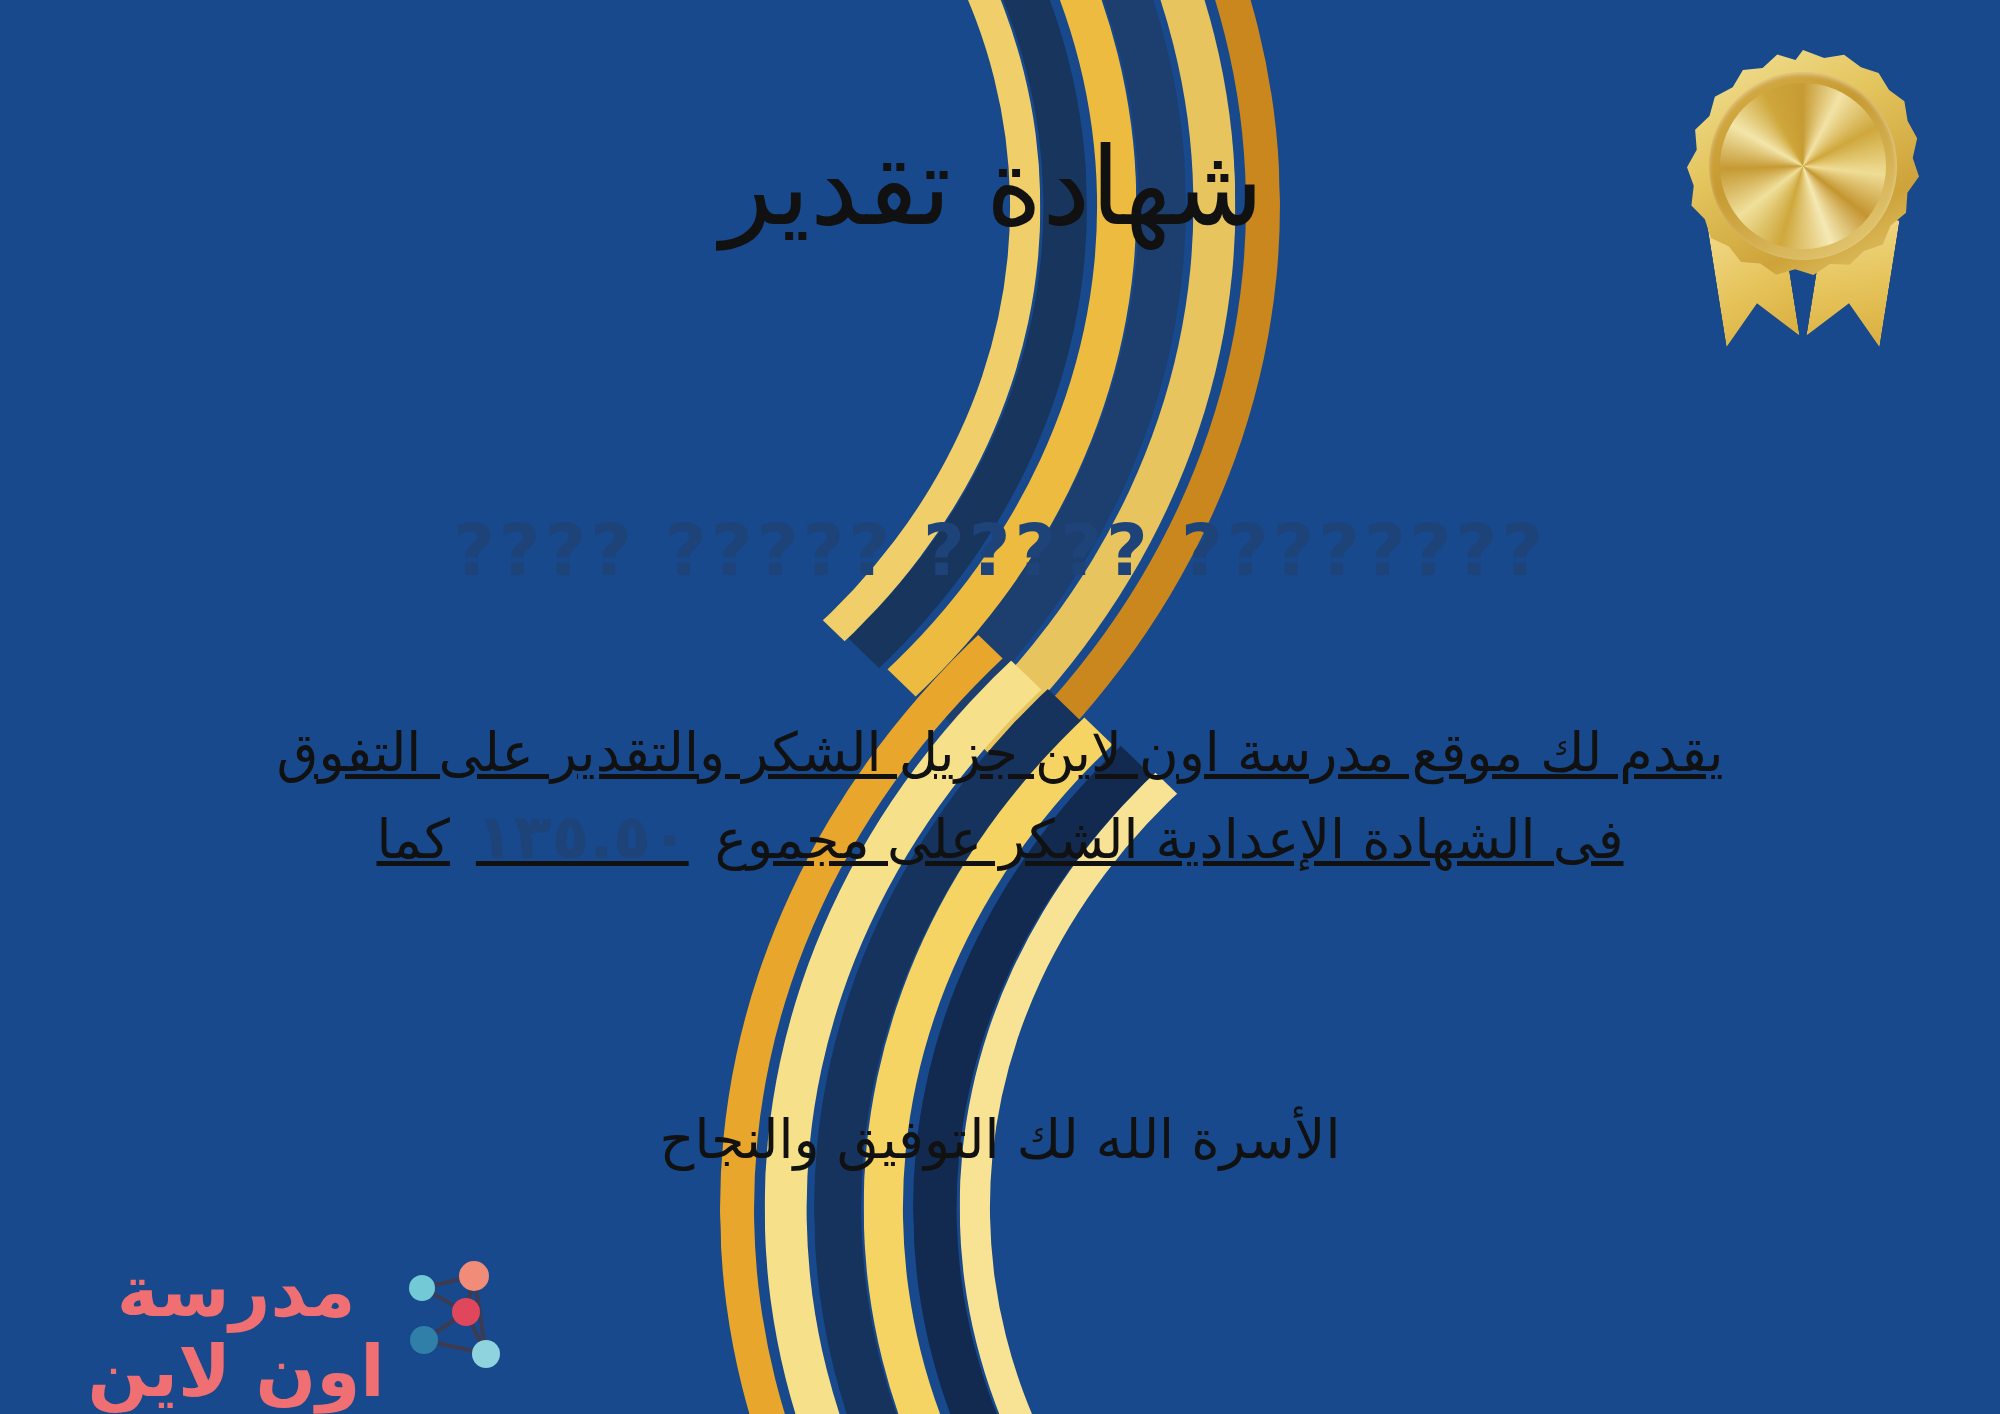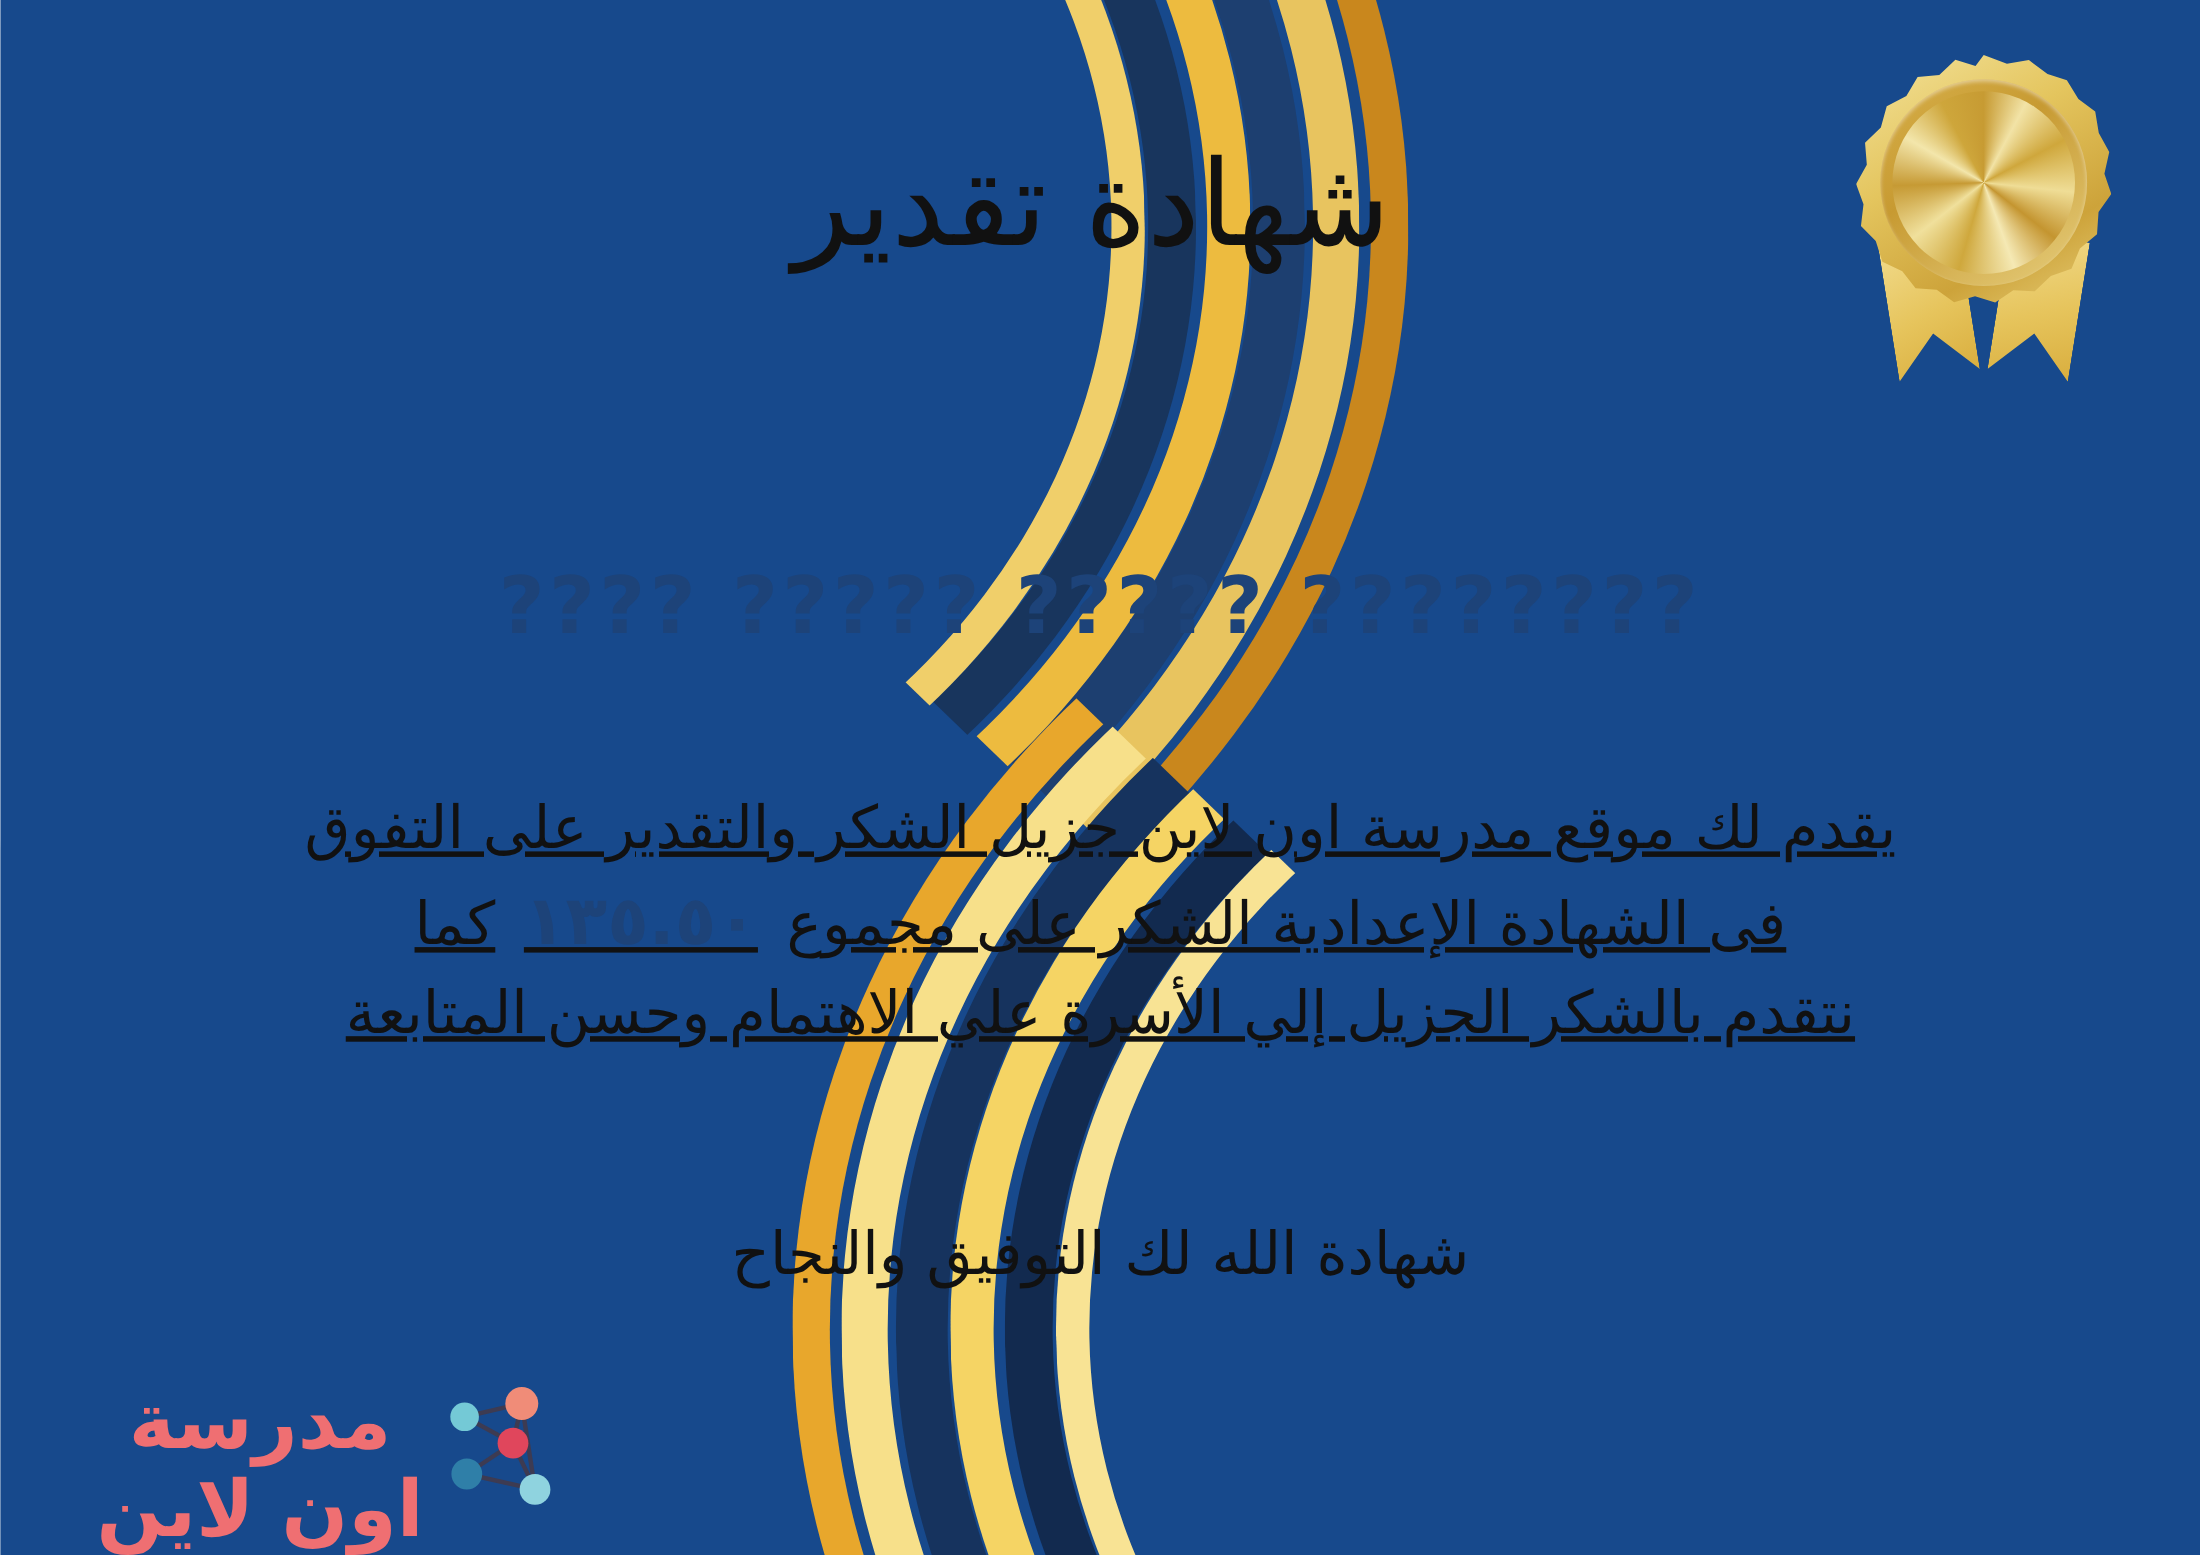--- a/index.html
+++ b/index.html
@@ -320,24 +320,23 @@
 
     <div class="recipient">???? ????? ????? ????????</div>
 
     <div class="body-block">
       <div class="body-line">يقدم لك موقع مدرسة اون لاين جزيل الشكر  والتقدير على التفوق</div>
 
       <div class="body-line">
         <span>فى الشهادة الإعدادية الشكر على مجموع</span><span class="score">١٣٥.٥٠</span><span>كما</span>
       </div>
 
-      <div class="body-line">نتقدم  بالشكر الجزيل إلي الأسرة علي الاهتمام وحسن المتابعة</div>
     </div>
 
-    <div class="closing">شهادة الله لك التوفيق  والنجاح</div>
+    <div class="closing">الأسرة الله لك التوفيق  والنجاح</div>
   </div>
 
   <div class="logo">
     <div class="logo-text">
       <div class="logo-ar">مدرسة اون لاين</div>
       <div class="logo-en">MADRSA-ONLINE.COM</div>
     </div>
     <svg class="logo-mark" viewBox="0 0 104 118">
       <g stroke="#3d3b52" stroke-width="4" fill="none">
         <line x1="22" y1="28" x2="74" y2="16"></line>

